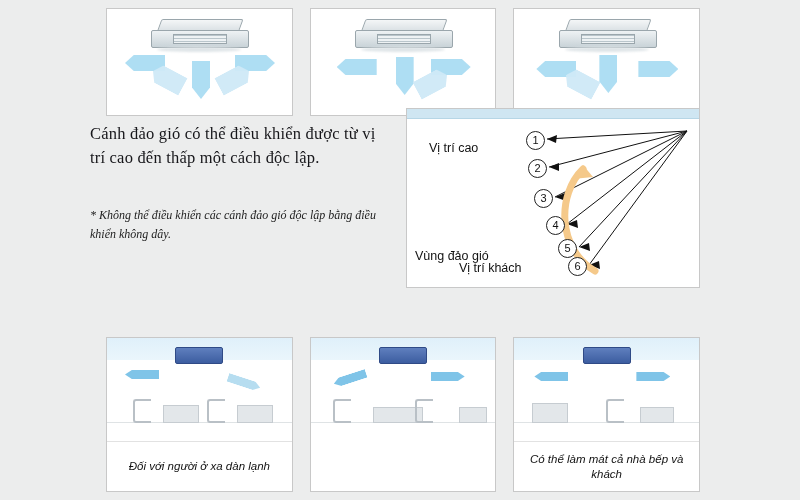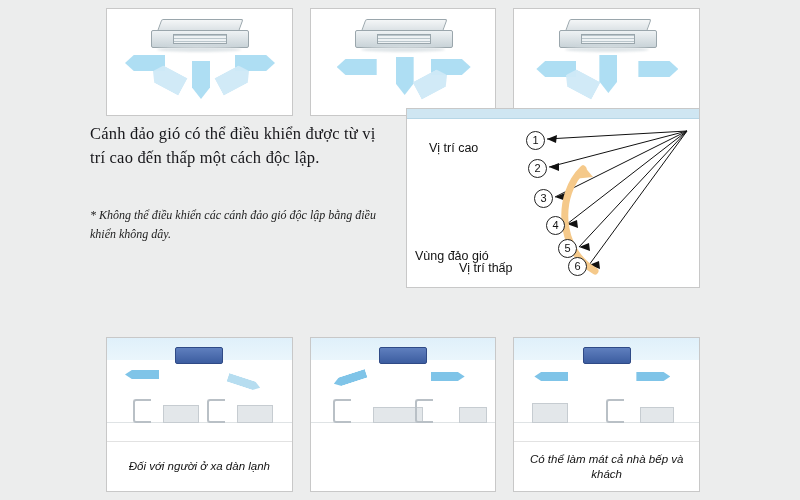--- a/index.html
+++ b/index.html
@@ -331,21 +331,21 @@
       <polygon points="172,138 182,134 183,142"></polygon>
       <polygon points="182,156 192,152 193,160"></polygon>
     </g>
 
     <path d="M188,162 C150,140 150,85 176,60" stroke="#f5c98a" stroke-width="7" fill="none" stroke-linecap="round"></path>
     <polygon points="176,56 186,68 166,70" fill="#f5c98a"></polygon>
   </svg>
 
   <div class="lbl lbl-high">Vị trí cao</div>
   <div class="lbl lbl-zone">Vùng đảo gió</div>
-  <div class="lbl lbl-low">Vị trí thấp</div>
+  <div class="lbl lbl-low">Vị trí khách</div>
 
   <div class="num" style="left:119px; top:22px;">1</div>
   <div class="num" style="left:121px; top:50px;">2</div>
   <div class="num" style="left:127px; top:80px;">3</div>
   <div class="num" style="left:139px; top:107px;">4</div>
   <div class="num" style="left:151px; top:130px;">5</div>
   <div class="num" style="left:161px; top:148px;">6</div>
 </div>
 
 <div class="bottom-row">

